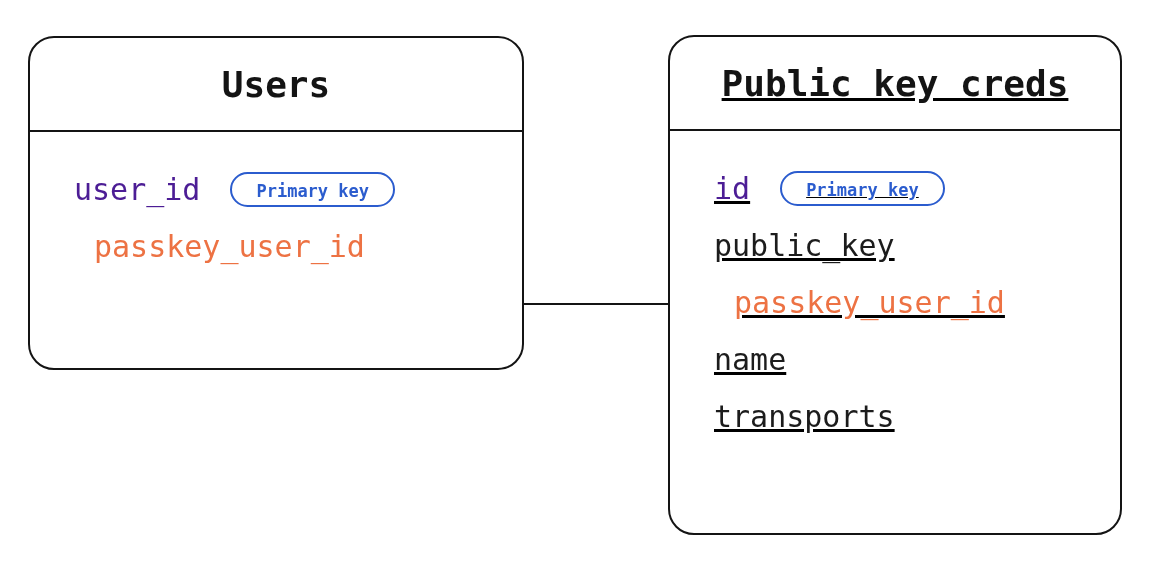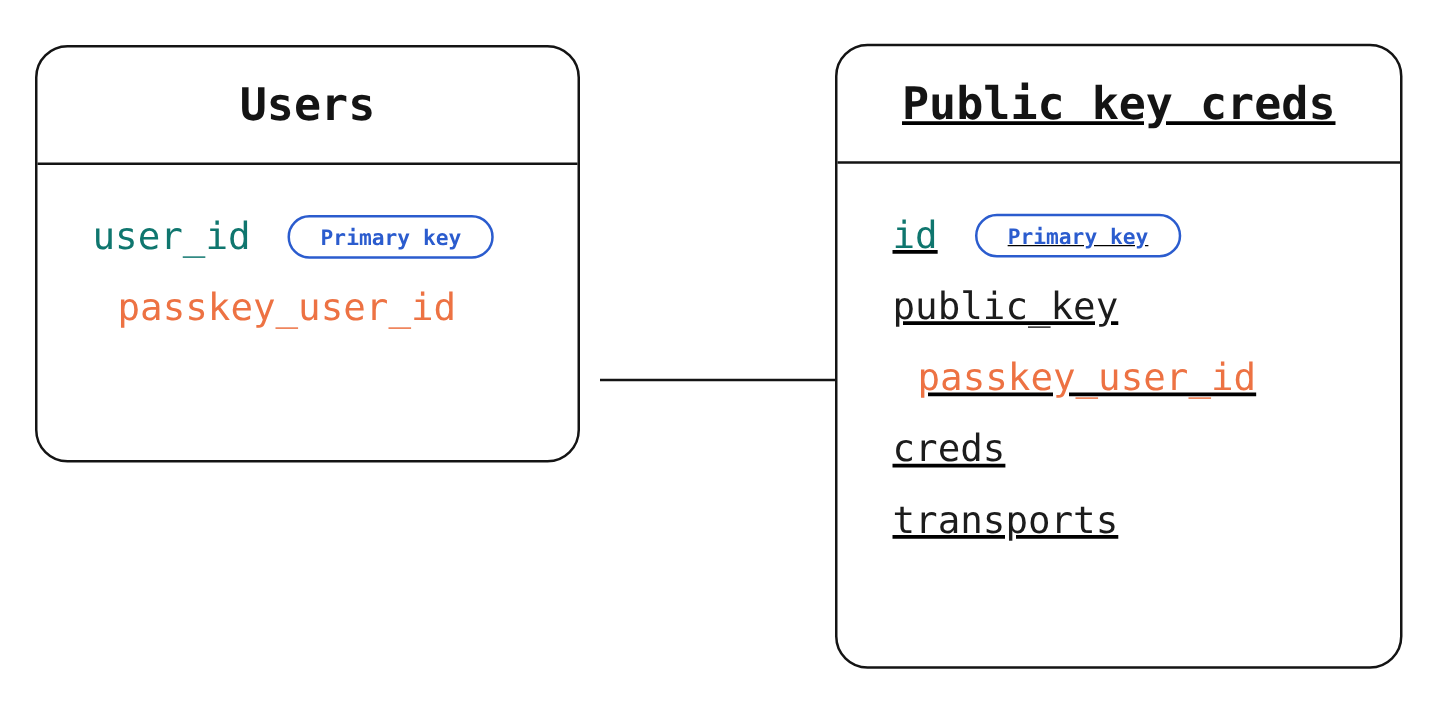--- a/index.html
+++ b/index.html
@@ -15,42 +15,42 @@
     overflow: hidden;
   }
   .entity {
     position: absolute;
     background: #ffffff;
     border: 2px solid #141414;
     border-radius: 26px;
     box-sizing: border-box;
     z-index: 2;
   }
-  .entity-users { left: 28px;  top: 36px; width: 436px; height: 334px; }
+  .entity-users { left: 28px;  top: 36px; width: 496px; height: 334px; }
   .entity-creds { left: 668px; top: 35px; width: 454px; height: 500px; text-decoration: underline; }
   .entity-header {
     height: 92px;
     border-bottom: 2px solid #141414;
     display: flex;
     align-items: center;
     justify-content: center;
     font-size: 36px;
     font-weight: bold;
     color: #141414;
   }
   .entity-body { padding: 29px 16px 0 44px; }
   .field-row {
     height: 57px;
     display: flex;
     align-items: center;
     font-size: 30px;
     color: #1c1c1c;
     white-space: nowrap;
   }
-  .f-blue   { color: #0f766e; }
+  .f-blue   { color: #4c1d95; }
   .f-orange { color: #ed7243; margin-left: 20px; }
   .pk-pill {
     margin-left: 30px;
     display: inline-flex;
     align-items: center;
     justify-content: center;
     height: 35px;
     padding: 2px 24px 0 24px;
     border: 2px solid #2b5cce;
     border-radius: 20px;
@@ -96,21 +96,21 @@
         <span class="f-blue">id</span>
         <span class="pk-pill">Primary key</span>
       </div>
       <div class="field-row">
         <span>public_key</span>
       </div>
       <div class="field-row">
         <span class="f-orange">passkey_user_id</span>
       </div>
       <div class="field-row">
-        <span>creds</span>
+        <span>name</span>
       </div>
       <div class="field-row">
         <span>transports</span>
       </div>
     </div>
   </div>
 
 </div>
 
 </body></html>

